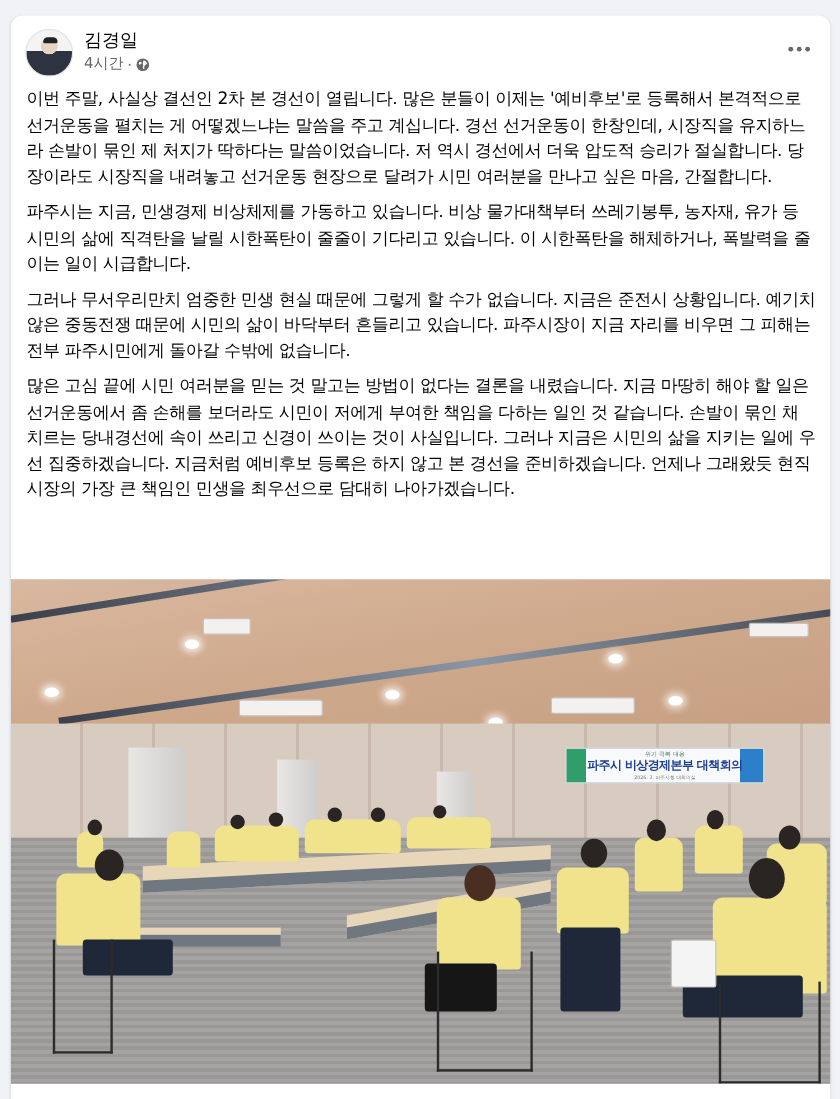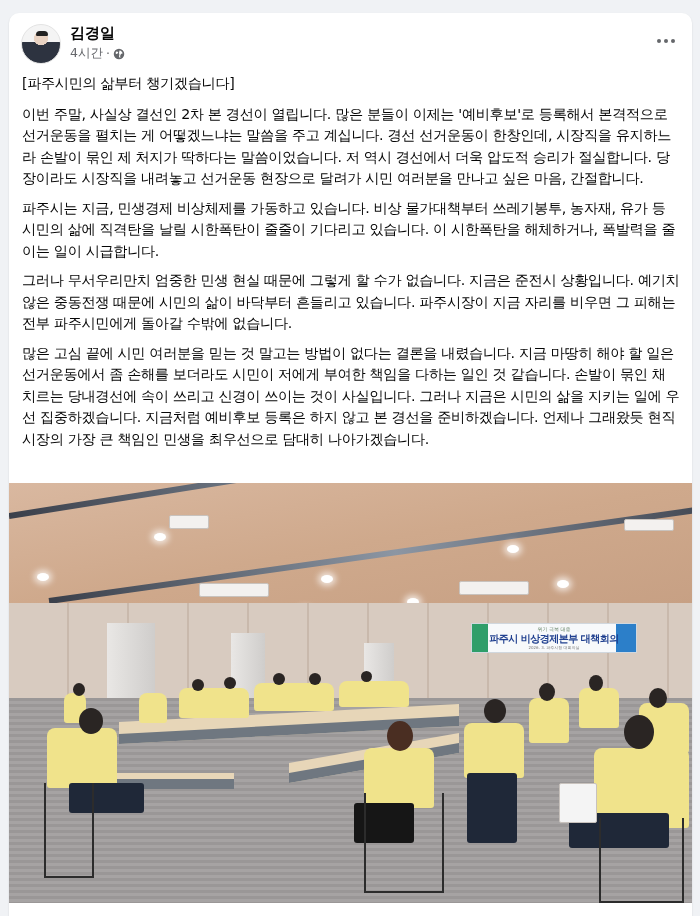--- a/index.html
+++ b/index.html
@@ -15,21 +15,21 @@
     position: absolute; left: 12px; top: 11px; width: 40px; height: 40px; border-radius: 50%;
     background: radial-gradient(circle at 50% 35%, #e9d3c3 0 22%, transparent 23%),
                 linear-gradient(180deg, #f4f4f4 0 45%, #2d3340 46% 100%);
     border: 1px solid #e3e3e3; overflow: hidden;
   }
   .avatar::after {
     content: ""; position: absolute; left: 14px; top: 6px; width: 12px; height: 5px;
     background: #222; border-radius: 6px 6px 2px 2px;
   }
   .author {
-    position: absolute; left: 61px; top: 11px; font-size: 15px; font-weight: bold; color: #050505;
+    position: absolute; left: 61px; top: 11px; font-size: 15px; font-weight: normal; color: #050505;
   }
   .meta { position: absolute; left: 61px; top: 32px; font-size: 12.5px; color: #65676b; display: flex; align-items: center; gap: 3px; }
   .globe { width: 12px; height: 12px; display: inline-block; }
   .more {
     position: absolute; right: 12px; top: 16px; width: 28px; height: 24px;
     display: flex; align-items: center; justify-content: center; gap: 3px; cursor: pointer;
   }
   .more span { width: 4px; height: 4px; border-radius: 50%; background: #65676b; display: block; }
   .body-text { padding: 0 12px 0 13px; font-size: 14.2px; line-height: 21.5px; color: #050505; letter-spacing: -0.35px; }
   .body-text p { margin-bottom: 8px; }
@@ -81,21 +81,20 @@
       </svg>
     </div>
     <div class="more">
       <span></span>
       <span></span>
       <span></span>
     </div>
   </div>
 
   <div class="body-text">
-    <p class="title">[파주시민의 삶부터 챙기겠습니다]</p>
     <p>이번 주말, 사실상 결선인 2차 본 경선이 열립니다. 많은 분들이 이제는 '예비후보'로 등록해서 본격적으로 선거운동을 펼치는 게 어떻겠느냐는 말씀을 주고 계십니다. 경선 선거운동이 한창인데, 시장직을 유지하느라 손발이 묶인 제 처지가 딱하다는 말씀이었습니다. 저 역시 경선에서 더욱 압도적 승리가 절실합니다. 당장이라도 시장직을 내려놓고 선거운동 현장으로 달려가 시민 여러분을 만나고 싶은 마음, 간절합니다.</p>
     <p>파주시는 지금, 민생경제 비상체제를 가동하고 있습니다. 비상 물가대책부터 쓰레기봉투, 농자재, 유가 등 시민의 삶에 직격탄을 날릴 시한폭탄이 줄줄이 기다리고 있습니다. 이 시한폭탄을 해체하거나, 폭발력을 줄이는 일이 시급합니다.</p>
     <p>그러나 무서우리만치 엄중한 민생 현실 때문에 그렇게 할 수가 없습니다. 지금은 준전시 상황입니다. 예기치 않은 중동전쟁 때문에 시민의 삶이 바닥부터 흔들리고 있습니다. 파주시장이 지금 자리를 비우면 그 피해는 전부 파주시민에게 돌아갈 수밖에 없습니다.</p>
     <p>많은 고심 끝에 시민 여러분을 믿는 것 말고는 방법이 없다는 결론을 내렸습니다. 지금 마땅히 해야 할 일은 선거운동에서 좀 손해를 보더라도 시민이 저에게 부여한 책임을 다하는 일인 것 같습니다. 손발이 묶인 채 치르는 당내경선에 속이 쓰리고 신경이 쓰이는 것이 사실입니다. 그러나 지금은 시민의 삶을 지키는 일에 우선 집중하겠습니다. 지금처럼 예비후보 등록은 하지 않고 본 경선을 준비하겠습니다. 언제나 그래왔듯 현직 시장의 가장 큰 책임인 민생을 최우선으로 담대히 나아가겠습니다.</p>
   </div>
 
   <div class="photo">
     <div class="ceiling"></div>
     <div class="beam" style="left:0;top:30px;width:760px;transform:rotate(-9deg);"></div>
     <div class="beam" style="left:40px;top:115px;width:700px;transform:rotate(-8deg);"></div>

